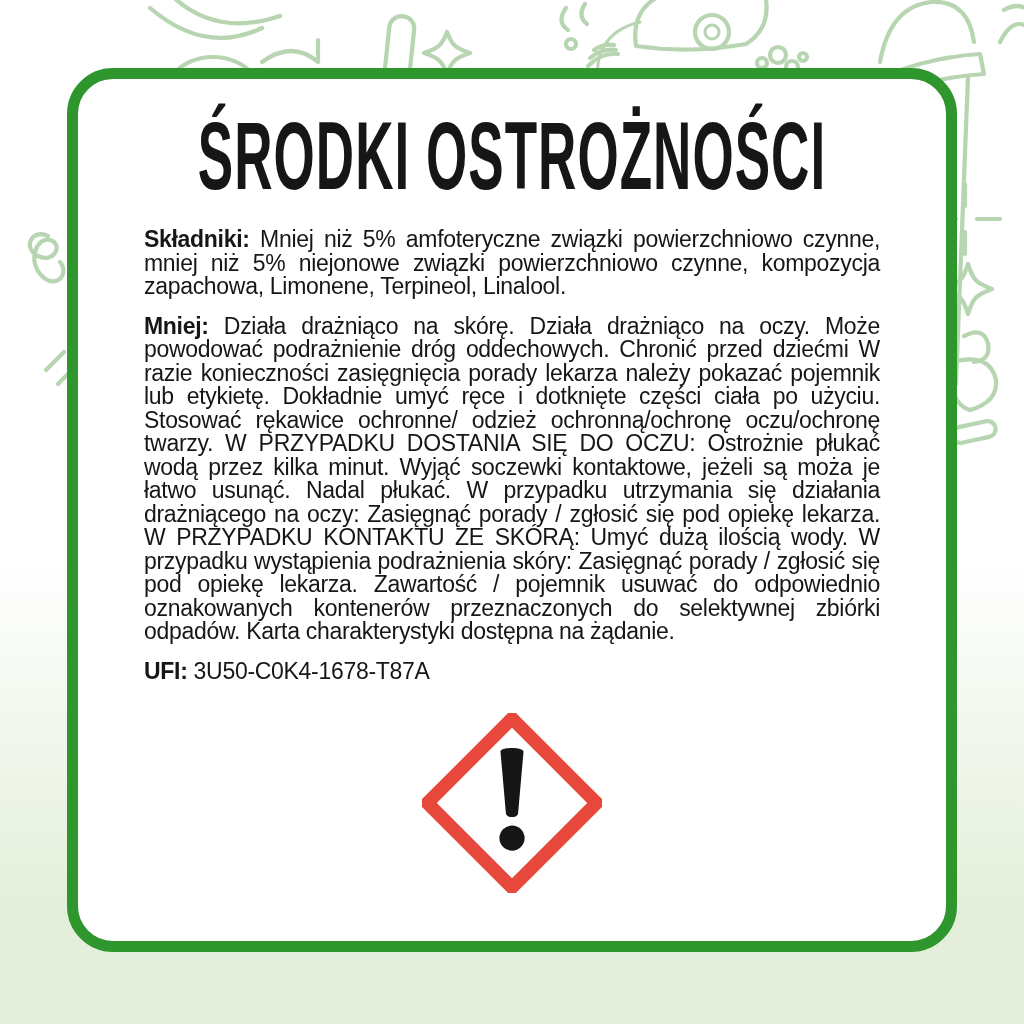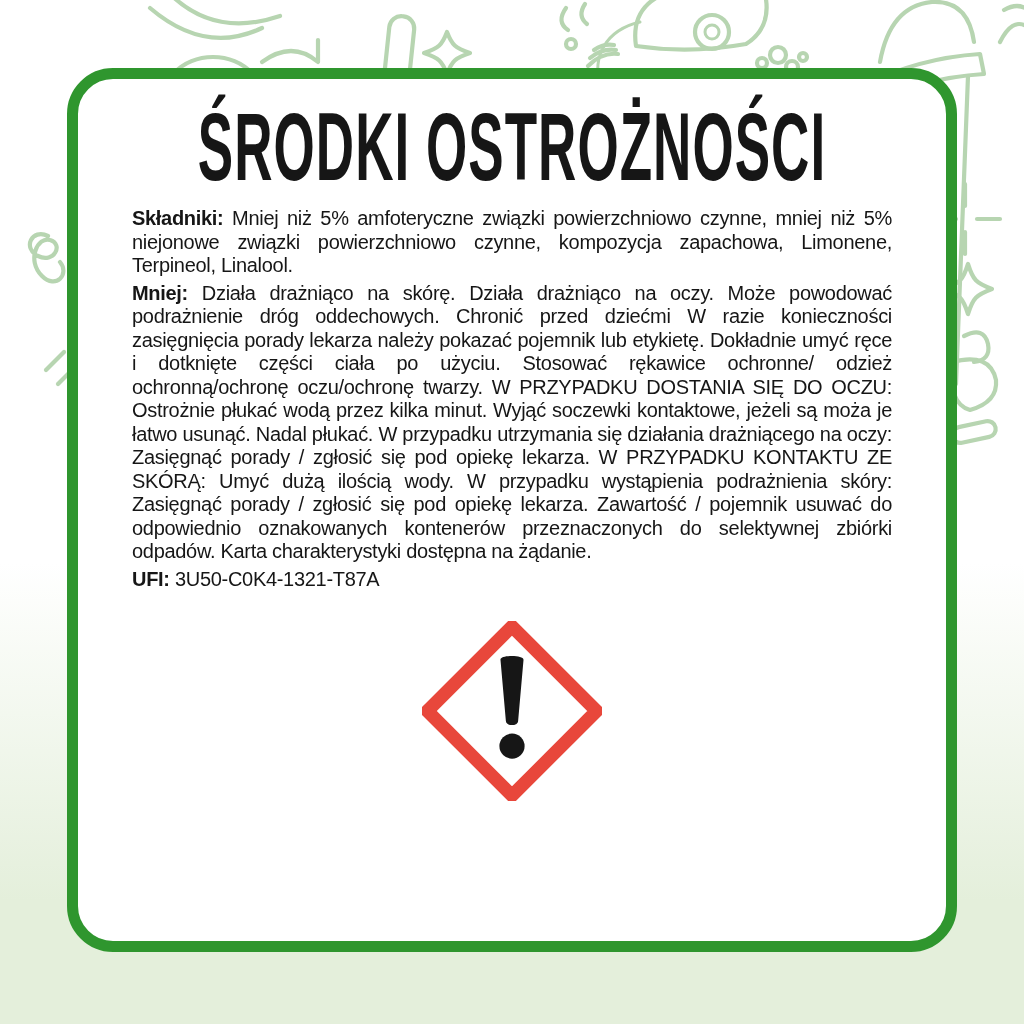--- a/index.html
+++ b/index.html
@@ -21,29 +21,29 @@
   .doodles *{fill:none;stroke:var(--doodle);stroke-width:4.2;stroke-linecap:round;stroke-linejoin:round;}
   .doodles .thin{stroke-width:3;}
 
   .card{
     position:absolute;left:67px;top:68px;width:890px;height:884px;
     box-sizing:border-box;background:var(--card-bg);
     border:11px solid var(--card-border);border-radius:46px;
     padding:0 50px;
   }
   .title-wrap{
-    margin-top:12px;height:112px;display:flex;align-items:center;justify-content:center;
+    margin-top:21px;height:112px;display:flex;align-items:center;justify-content:center;
     overflow:visible;
   }
   h1.label-title{
     margin:0;font-size:52px;font-weight:bold;letter-spacing:1px;white-space:nowrap;
     transform:scale(1.02,1.85);transform-origin:center center;color:var(--ink);
   }
   p.body-text{
-    margin:4px;font-size:20px;line-height:23.5px;letter-spacing:-0.3px;
+    margin:16px;font-size:23px;line-height:23.5px;letter-spacing:-0.3px;
     text-align:justify;color:var(--ink);
   }
   p.body-text b{letter-spacing:-0.3px;}
   .para-ingredients{margin-top:36px;}
   .para-warning{margin-top:24px;}
   .ufi-line{margin-top:22px;font-size:20px;letter-spacing:-0.2px;text-align:left;}
   .pictogram-wrap{margin:30px auto 0;width:180px;height:180px;}
   .pictogram-wrap svg{display:block;width:100%;height:100%;}
   .ghs-diamond{fill:#ffffff;stroke:var(--ghs-red);stroke-width:7.3;stroke-linejoin:miter;}
   .ghs-symbol{fill:var(--ink);stroke:none;}
@@ -131,21 +131,21 @@
     <h1 class="label-title">ŚRODKI OSTROŻNOŚCI</h1>
   </div>
 
   <p class="body-text para-ingredients"><b>Składniki:</b>
     <span>Mniej niż 5% amfoteryczne związki powierzchniowo czynne, mniej niż 5% niejonowe związki powierzchniowo czynne, kompozycja zapachowa, Limonene, Terpineol, Linalool.</span></p>
 
   <p class="body-text para-warning"><b>Mniej:</b>
     <span>Działa drażniąco na skórę. Działa drażniąco na oczy. Może powodować podrażnienie dróg oddechowych. Chronić przed dziećmi W razie konieczności zasięgnięcia porady lekarza należy pokazać pojemnik lub etykietę. Dokładnie umyć ręce i dotknięte części ciała po użyciu. Stosować rękawice ochronne/ odzież ochronną/ochronę oczu/ochronę twarzy. W PRZYPADKU DOSTANIA SIĘ DO OCZU: Ostrożnie płukać wodą przez kilka minut. Wyjąć soczewki kontaktowe, jeżeli są moża je łatwo usunąć. Nadal płukać. W przypadku utrzymania się działania drażniącego na oczy: Zasięgnąć porady / zgłosić się pod opiekę lekarza. W PRZYPADKU KONTAKTU ZE SKÓRĄ: Umyć dużą ilością wody. W przypadku wystąpienia podrażnienia skóry: Zasięgnąć porady / zgłosić się pod opiekę lekarza. Zawartość / pojemnik usuwać do odpowiednio oznakowanych kontenerów przeznaczonych do selektywnej zbiórki odpadów. Karta charakterystyki dostępna na żądanie.</span></p>
 
   <p class="body-text ufi-line"><b>UFI:</b>
-    <span>3U50-C0K4-1321-T87A</span></p>
+    <span>3U50-C0K4-1678-T87A</span></p>
 
   <div class="pictogram-wrap">
     <svg viewBox="0 0 100 100" aria-hidden="true">
       <polygon class="ghs-diamond" points="50,3 97,50 50,97 3,50"></polygon>
       <path class="ghs-symbol" d="M43.6,21.5 C43.6,18.8 56.4,18.8 56.4,21.5 L53.4,55.5 C53.3,58.6 46.7,58.6 46.6,55.5 Z"></path>
       <circle class="ghs-symbol" cx="50" cy="69.5" r="7"></circle>
     </svg>
   </div>
 
 </div>

